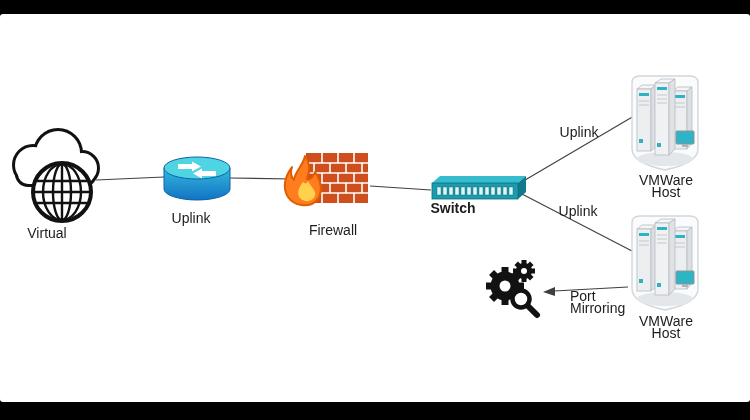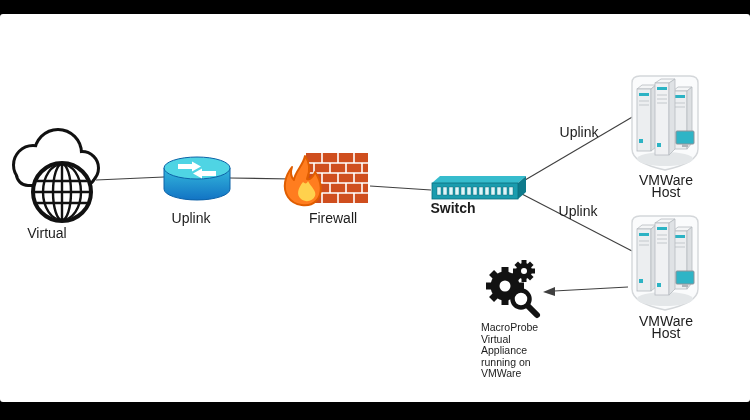--- a/index.html
+++ b/index.html
@@ -187,25 +187,22 @@
       </g>
       <g>
         <circle cx="521" cy="299" r="8.5" fill="#ffffff" stroke="#121212" stroke-width="4.5"></circle>
         <line x1="528" y1="306" x2="537" y2="315" stroke="#121212" stroke-width="6" stroke-linecap="round"></line>
       </g>
     </g>
   </svg>
 
   <div class="lbl" style="left:10px;  top:227px; width:74px;">Virtual</div>
   <div class="lbl" style="left:154px; top:212px; width:74px;">Uplink</div>
-  <div class="lbl" style="left:296px; top:212px; width:74px;">Firewall</div>
+  <div class="lbl" style="left:296px; top:224px; width:74px;">Firewall</div>
   <div class="lbl" style="left:416px; top:202px; width:74px;font-weight:bold;">Switch</div>
   <div class="lbl" style="left:624px; top:174px; width:84px;">VMWare Host</div>
   <div class="lbl" style="left:624px; top:315px; width:84px;">VMWare Host</div>
   <div class="lbl" style="left:557px; top:126px; width:44px;">Uplink</div>
   <div class="lbl" style="left:556px; top:205px; width:44px;">Uplink</div>
-  <div class="lbl pre left mp" style="left:481px; top:322px; width:80px;">MacroProbe
-Virtual
-Appliance
-running on
-VMWare</div>
+  <div class="lbl pre left" style="left:570px; top:290px; width:56px;">Port
+Mirroring</div>
 
 </div>
 
 </body></html>

